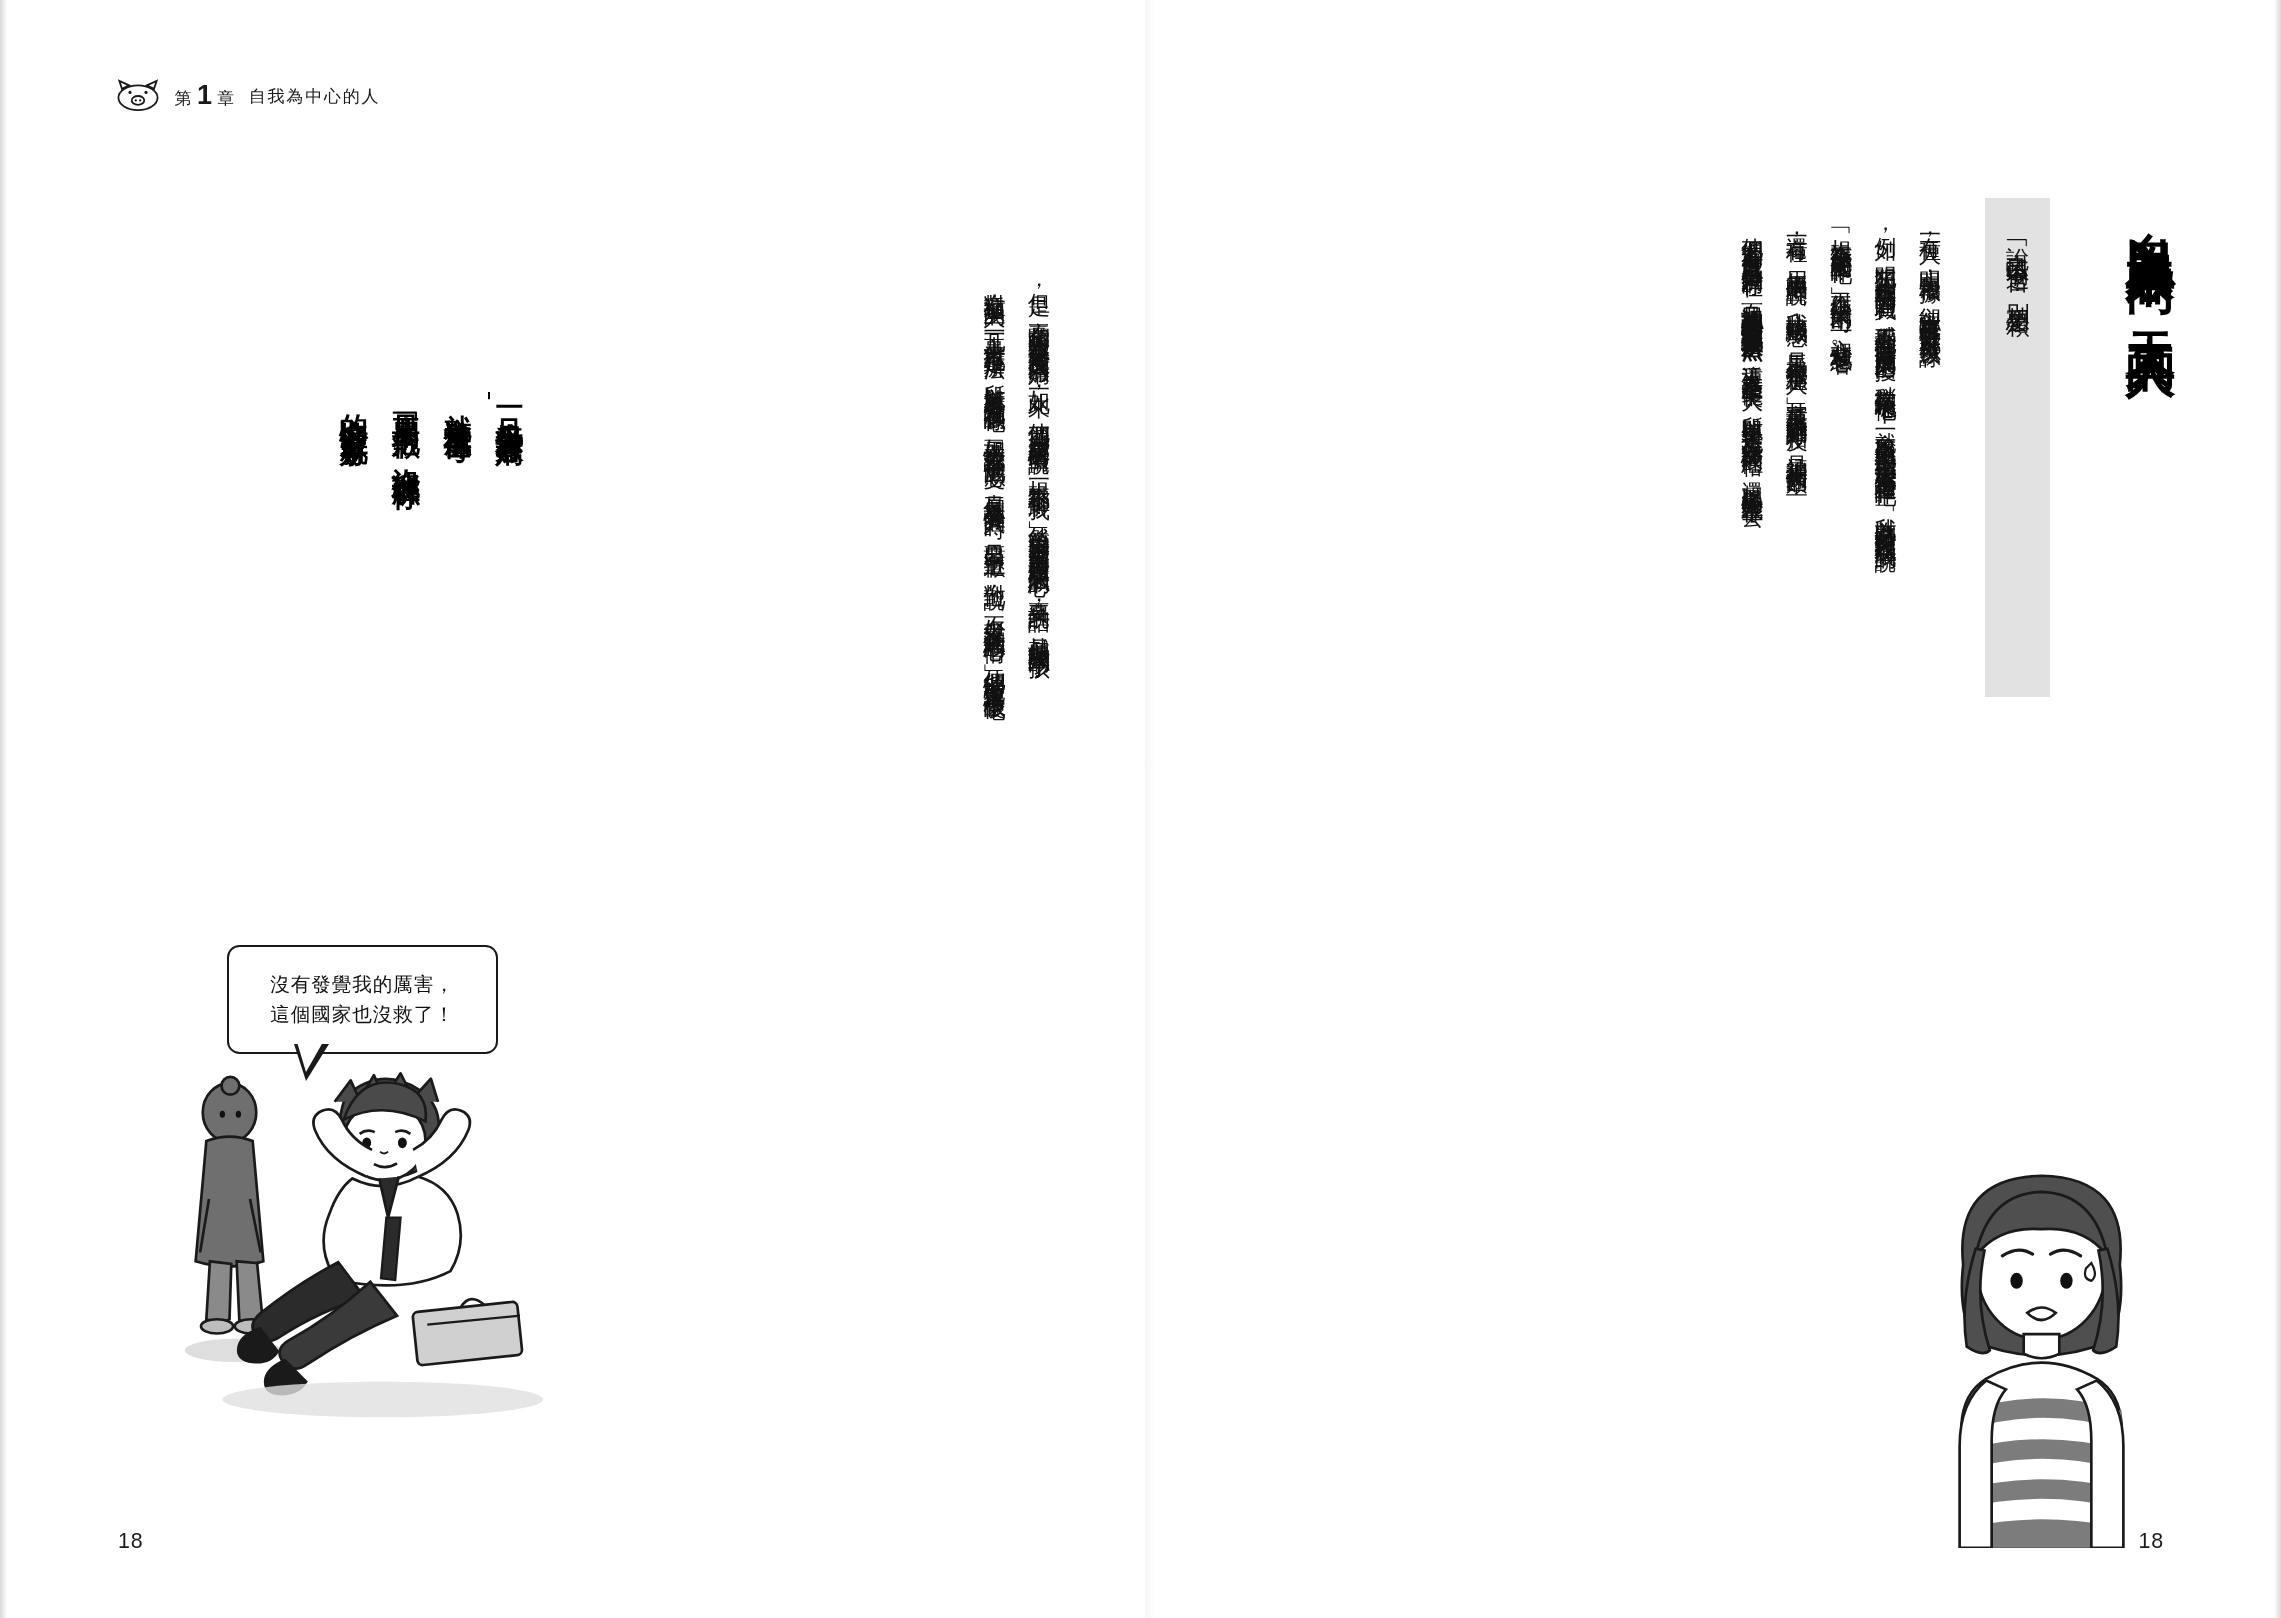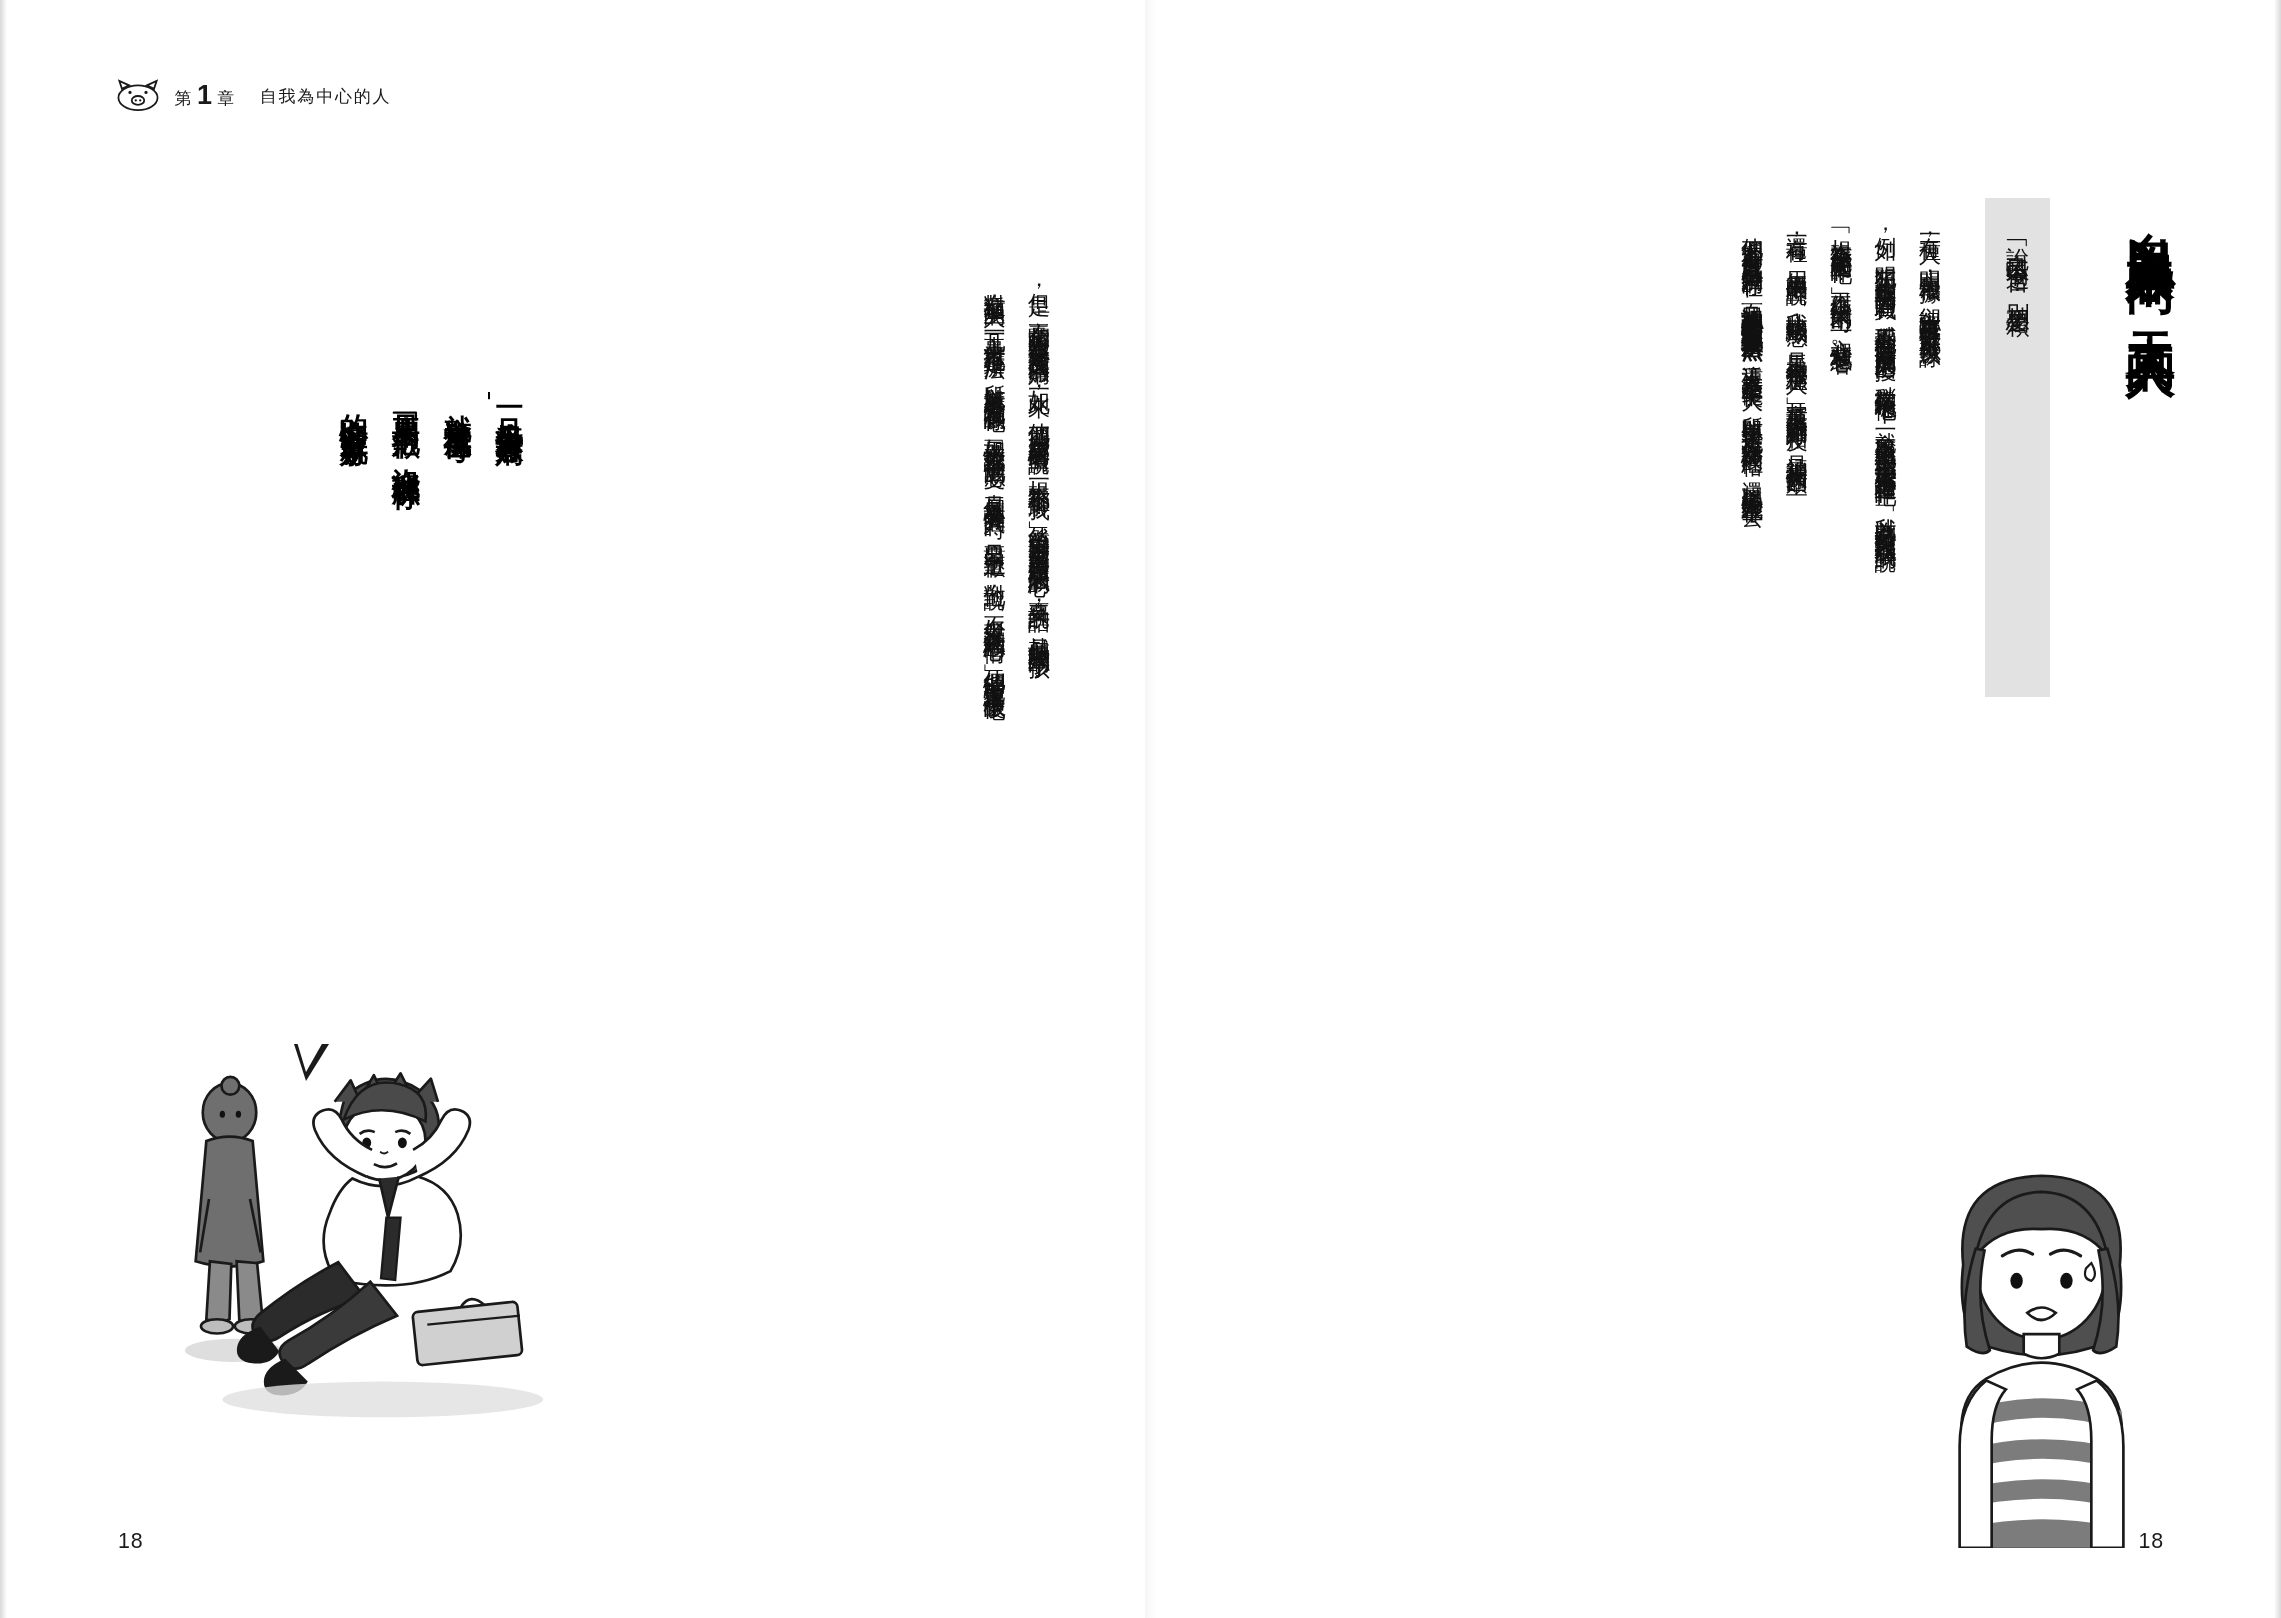--- a/index.html
+++ b/index.html
@@ -58,21 +58,21 @@
     letter-spacing: 0.9px;
   }
   .head-chapter .num {
     font-size: 27px;
     font-weight: bold;
     font-family: "Liberation Sans", sans-serif;
     line-height: 1;
   }
   .head-title {
     font-size: 17px;
-    margin-left: 12px;
+    margin-left: 1px;
     letter-spacing: 1.8px;
     color: #1a1a1a;
   }
 
   
   .folio {
     position: absolute;
     bottom: 64px;
     font-family: "Liberation Sans", sans-serif;
     font-size: 21.4px;
@@ -288,20 +288,26 @@
       <p>對這種類型的人，凡事一一去應對也不是辦法，所以就算放著不管也沒有關係吧！如果被怪說「都不在乎他的感受，真是個壞心又過分的人」時，只要口頭上道歉，對他說：「不好意思沒注意到你的心情！」他們的情緒就會像沒事一樣恢復吧！</p>
     </div>
 
     <div class="lesson">
       <div><span class="underline">一旦</span><span>接受對方撒嬌，</span></div>
       <div>就會被當成保母。</div>
       <div>只要用「抱歉，沒能理解你</div>
       <div>的心情」道歉就好了！</div>
     </div>
 
+    <div class="bubble">
+      <div class="bubble-text">
+        <div>沒有發覺我的厲害，</div>
+        <div>這個國家也沒救了！</div>
+      </div>
+    </div>
     <div class="bubble-tail"></div>
 
     <div class="illus-left">
       <svg viewBox="0 0 560 560" width="499" height="499" aria-hidden="true">
 
         <g>
           <ellipse cx="78" cy="78" rx="30" ry="33" fill="#6f6f6f" stroke="#1a1a1a" stroke-width="3"></ellipse>
           <circle cx="79" cy="48" r="10" fill="#6f6f6f" stroke="#1a1a1a" stroke-width="3"></circle>
           <ellipse cx="70" cy="80" rx="3" ry="4" fill="#111"></ellipse>
           <ellipse cx="88" cy="80" rx="3" ry="4" fill="#111"></ellipse>

